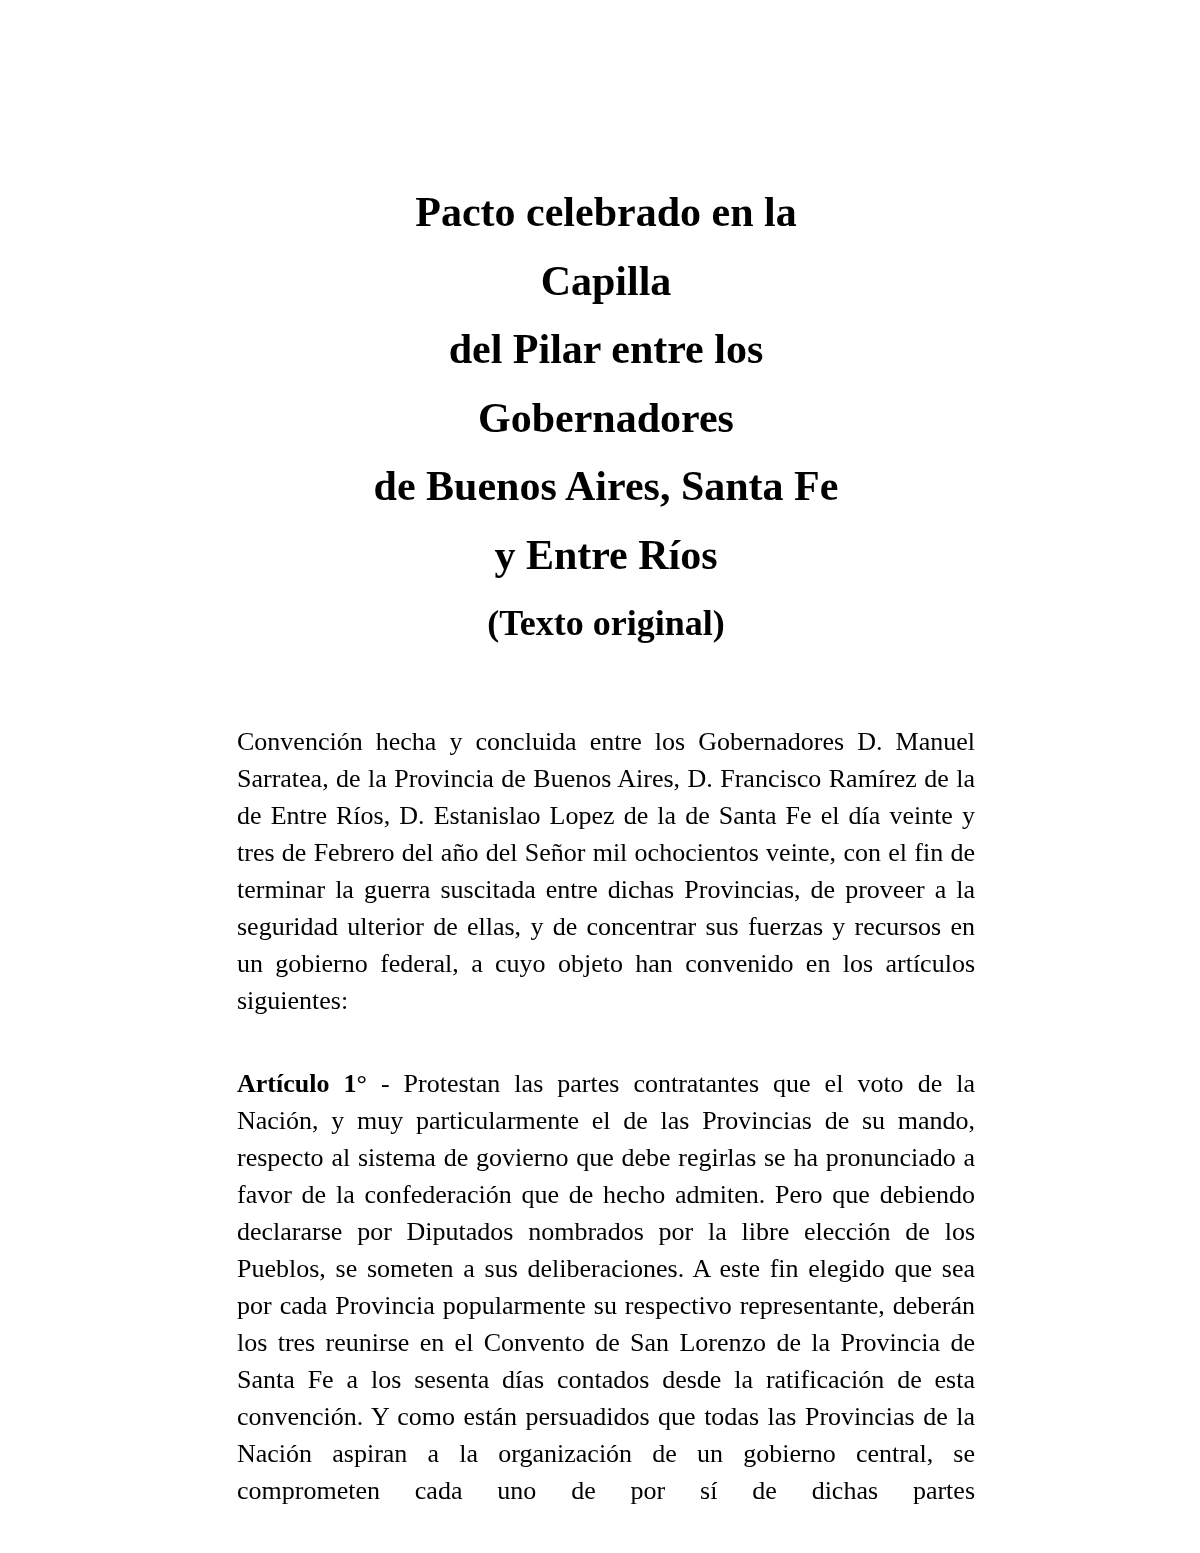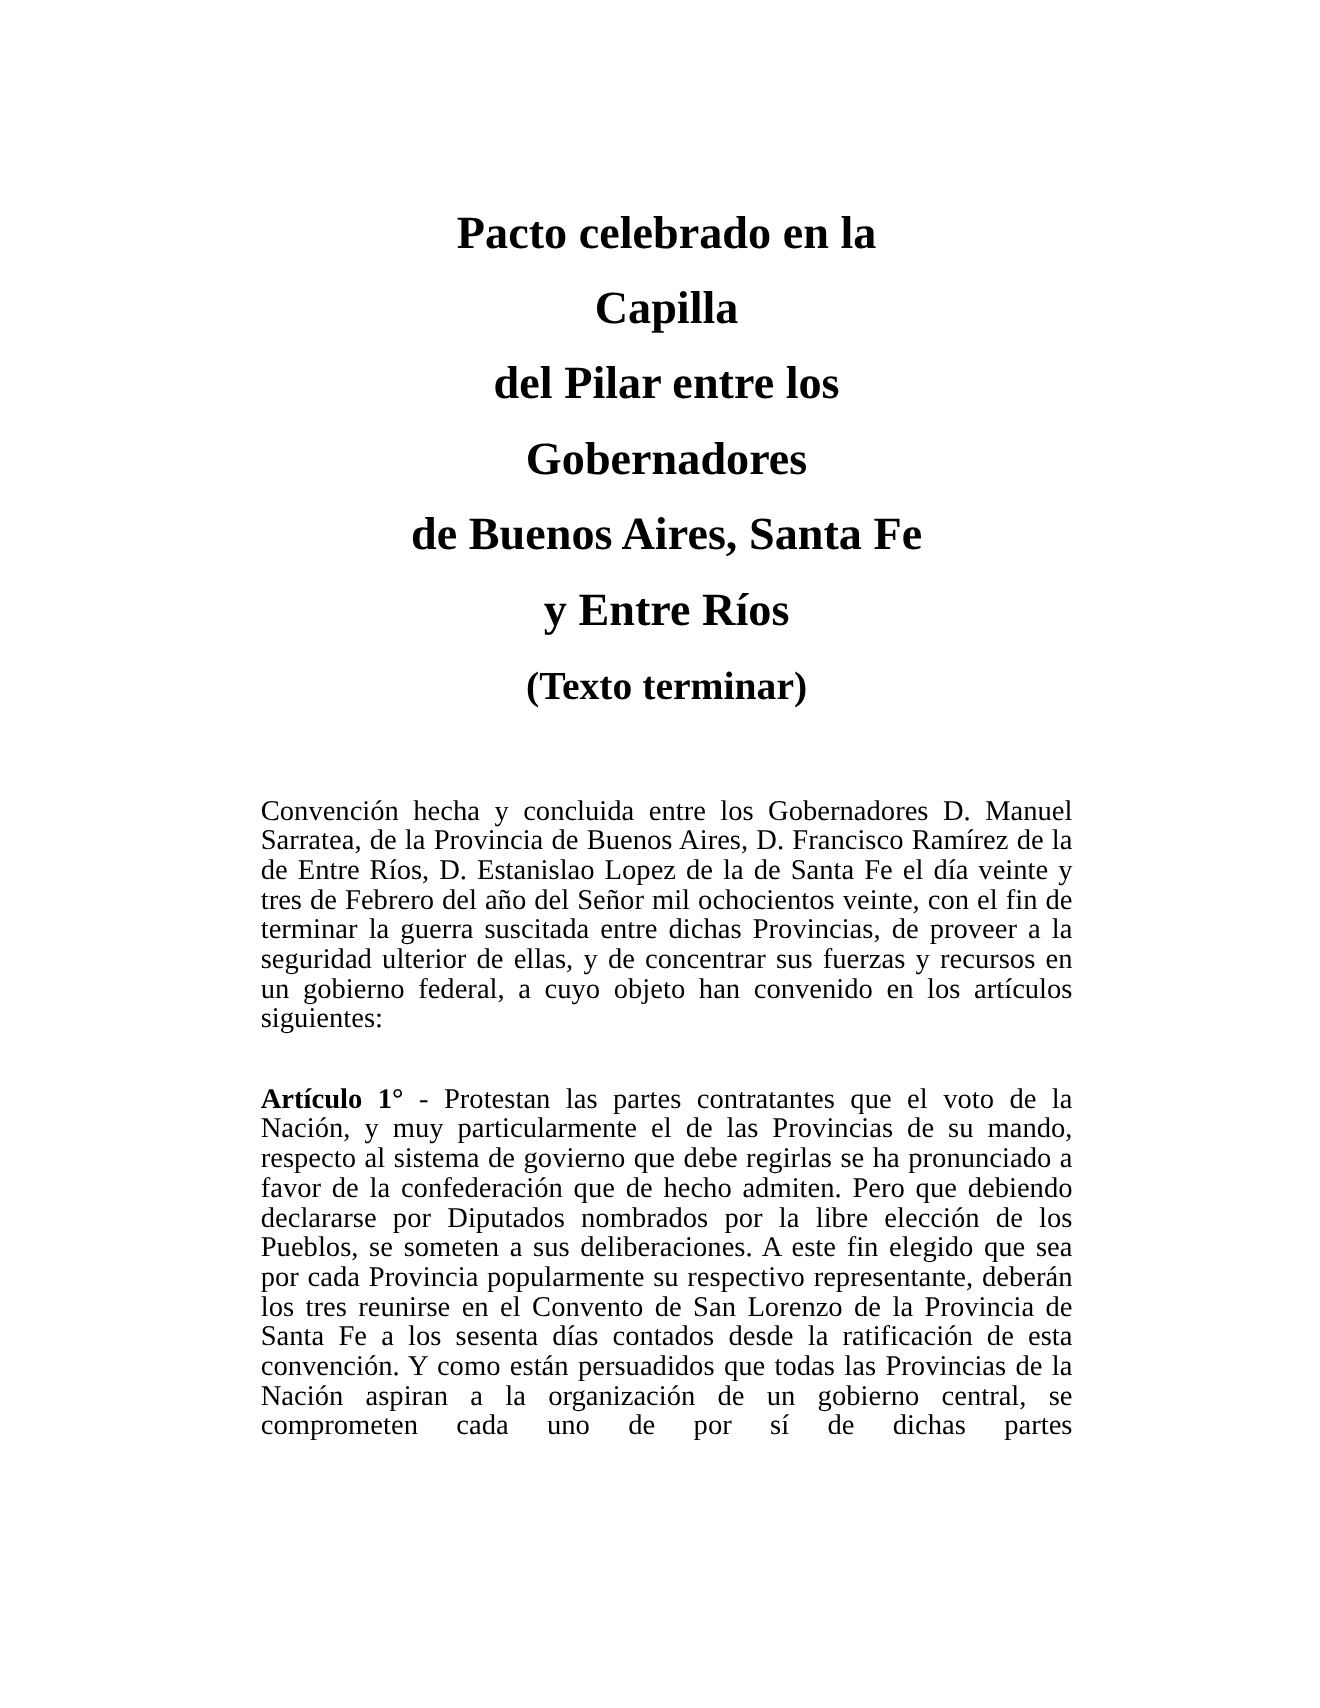--- a/index.html
+++ b/index.html
@@ -32,21 +32,21 @@
     width: 738px;
     font-size: 36px;
     line-height: 42px;
     font-weight: bold;
     text-align: center;
   }
   p.body-par {
     margin: 12px 0 0 237px;
     width: 738px;
     font-size: 26px;
-    line-height: 27px;
+    line-height: 37px;
     text-align: justify;
   }
   p.intro-par {
     margin-top: 79px;
   }
   p.article-par {
     margin-top: 46px;
     
     text-align-last: justify;
   }
@@ -59,19 +59,19 @@
 
 <div class="page">
 
   <h1 class="doc-title">Pacto celebrado en la
 Capilla
 del Pilar entre los
 Gobernadores
 de Buenos Aires, Santa Fe
 y Entre Ríos</h1>
 
-  <div class="doc-subtitle">(Texto terminar)</div>
+  <div class="doc-subtitle">(Texto original)</div>
 
   <p class="body-par intro-par">Convención hecha y concluida entre los Gobernadores D. Manuel Sarratea, de la Provincia de Buenos Aires, D. Francisco Ramírez de la de Entre Ríos, D. Estanislao Lopez de la de Santa Fe el día veinte y tres de Febrero del año del Señor mil ochocientos veinte, con el fin de terminar la guerra suscitada entre dichas Provincias, de proveer a la seguridad ulterior de ellas, y de concentrar sus fuerzas y recursos en un gobierno federal, a cuyo objeto han convenido en los artículos siguientes:</p>
 
   <p class="body-par article-par"><span class="article-label">Artículo 1°</span><span> - </span><span>Protestan las partes contratantes que el voto de la Nación, y muy particularmente el de las Provincias de su mando, respecto al sistema de govierno que debe regirlas se ha pronunciado a favor de la confederación que de hecho admiten. Pero que debiendo declararse por Diputados nombrados por la libre elección de los Pueblos, se someten a sus deliberaciones. A este fin elegido que sea por cada Provincia popularmente su respectivo representante, deberán los tres reunirse en el Convento de San Lorenzo de la Provincia de Santa Fe a los sesenta días contados desde la ratificación de esta convención. Y como están persuadidos que todas las Provincias de la Nación aspiran a la organización de un gobierno central, se comprometen cada uno de por sí de dichas partes</span></p>
 
 </div>
 
 </body></html>

